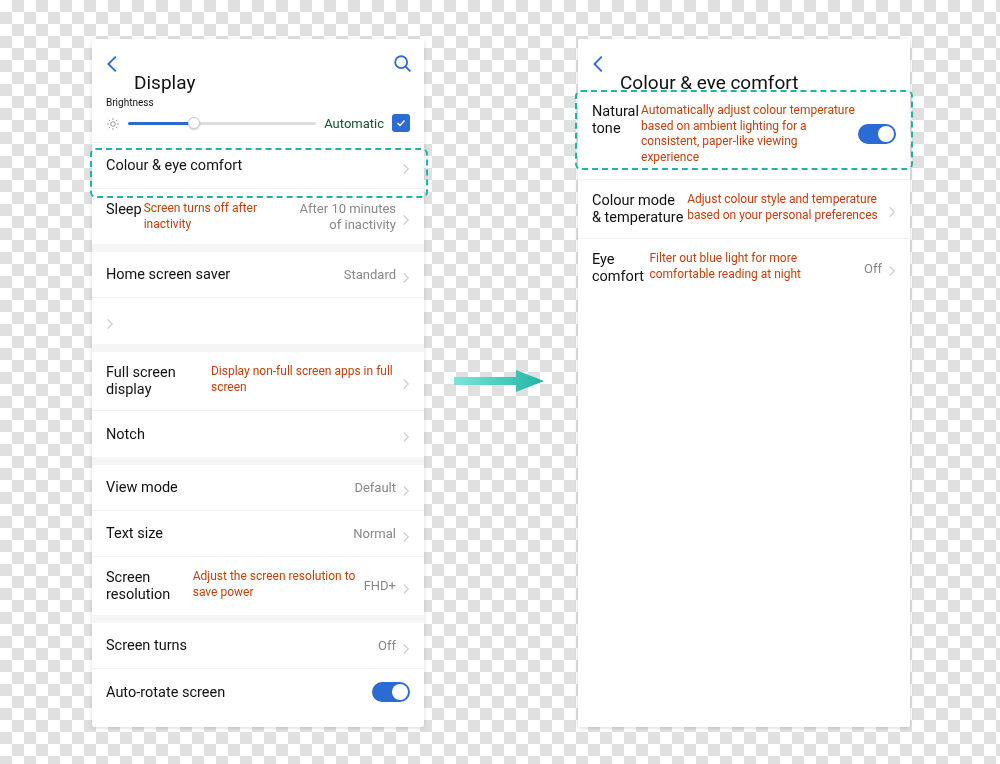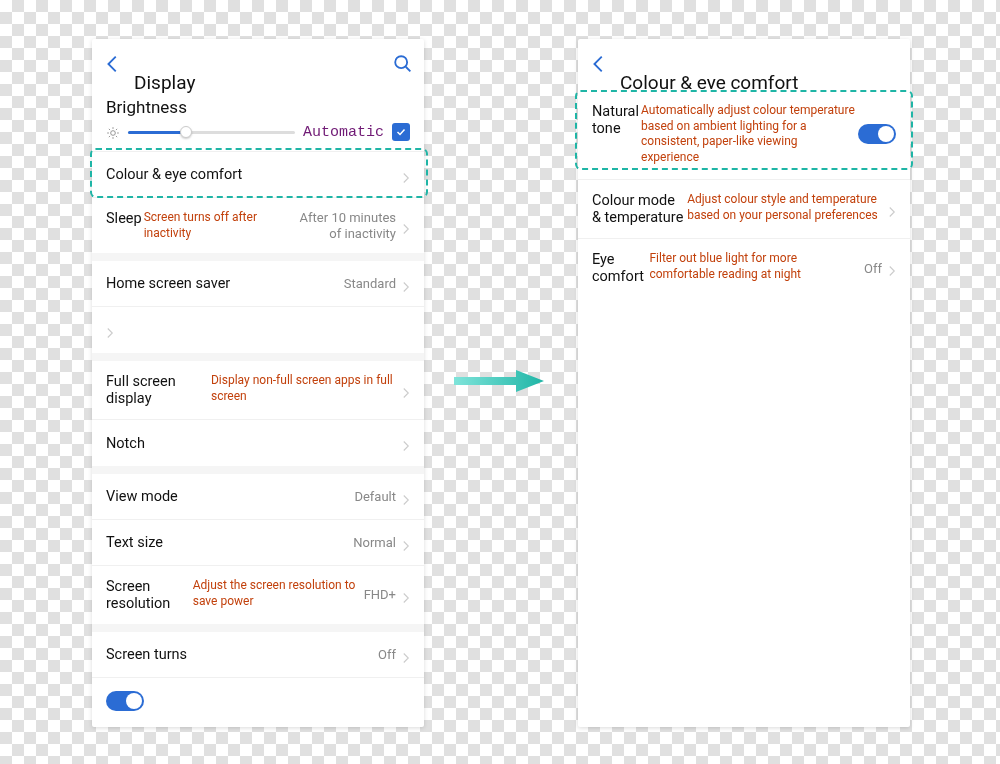--- a/index.html
+++ b/index.html
@@ -111,21 +111,21 @@
     border-radius: 50%;
     top: 2px; right: 2px;
   }
 
   
   .brightness {
     padding: 8px 14px 10px;
     background: #fff;
   }
   .brightness-label {
-    font-size: 17px;
+    font-size: 10px;
     color: #111;
     margin-bottom: 6px;
   }
   .brightness-ctrl {
     display: flex;
     align-items: center;
     gap: 8px;
   }
   .sun-icon {
     width: 14px; height: 14px;
@@ -149,23 +149,22 @@
     position: absolute;
     width: 12px; height: 12px;
     background: #fff;
     border: 1px solid #ccc;
     border-radius: 50%;
     top: 50%; left: 35%;
     transform: translate(-50%, -50%);
     box-shadow: 0 1px 2px rgba(0,0,0,0.2);
   }
   .auto-label {
-    font-size: 15px;
-    color: #701a75;
-    font-family: Liberation Mono, monospace;
+    font-size: 13px;
+    color: #14532d;
   }
   .checkbox {
     width: 18px; height: 18px;
     background: #2b6cd4;
     border-radius: 3px;
     display: flex;
     align-items: center;
     justify-content: center;
     color: #fff;
   }
@@ -333,20 +332,23 @@
     <div class="row">
       <div class="text">
           <div class="title">Screen turns</div>
         </div>
       <div class="value">Off</div>
       <span class="chevron"><svg viewBox="0 0 10 16" width="8" height="12" fill="none" stroke="currentColor" stroke-width="1.5">
             <path d="M2 2l6 6-6 6"></path>
           </svg></span>
     </div>
     <div class="row">
+      <div class="text">
+          <div class="title">Auto-rotate screen</div>
+        </div>
       <div class="toggle"></div>
     </div>
   </div>
 </div>
 
 <div class="phone right">
   <div class="titlebar">
     <div class="back-arrow">
       <svg viewBox="0 0 24 24" width="22" height="22" fill="none" stroke="currentColor" stroke-width="2">
           <path d="M15 4 L7 12 L15 20"></path>

